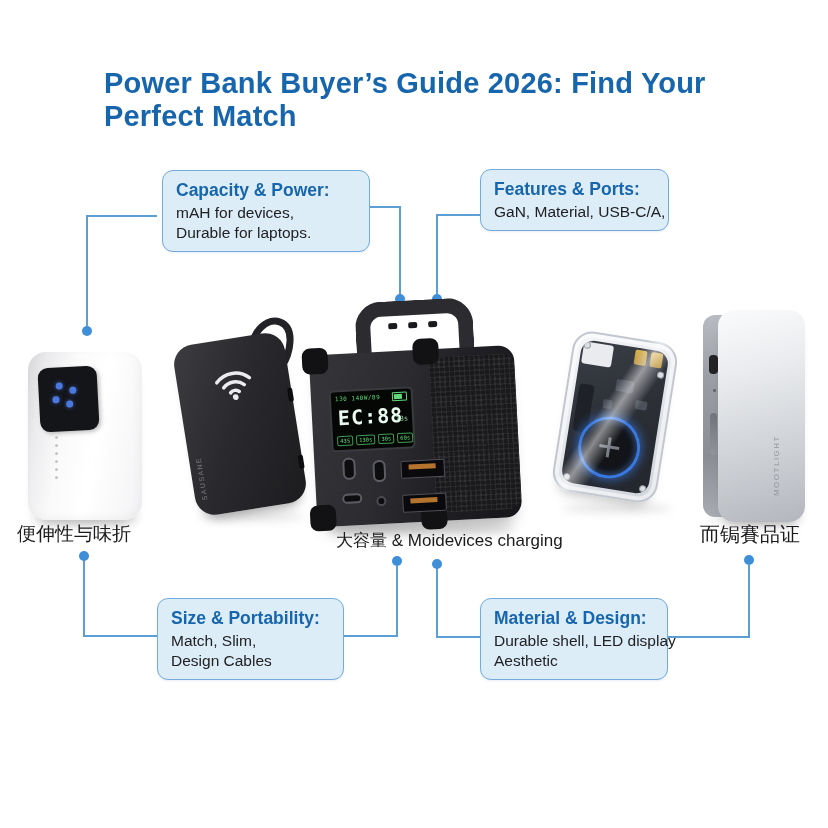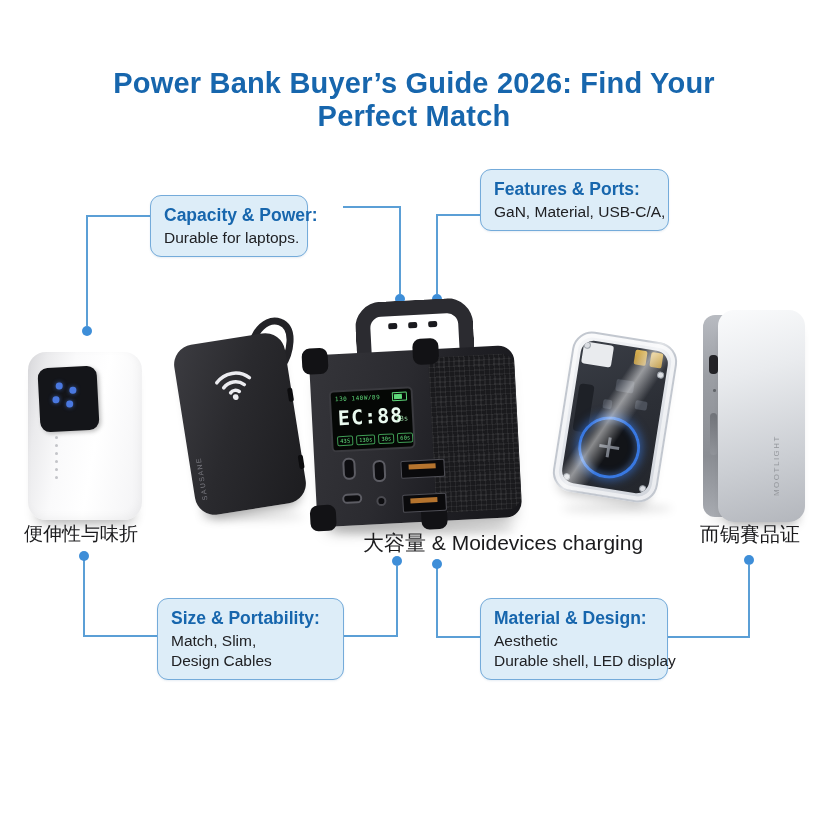--- a/index.html
+++ b/index.html
@@ -1,20 +1,20 @@
 <!DOCTYPE html>
 <html><head>
 <meta charset="utf-8">
 <style>
   html,body{margin:0;padding:0;}
   body{width:828px;height:828px;background:#ffffff;font-family:"Liberation Sans",sans-serif;position:relative;overflow:hidden;}
   .canvas{position:absolute;inset:0;width:828px;height:828px;}
 
   
-  .title{position:absolute;top:48px;left:104px;width:620px;text-align:center;
+  .title{position:absolute;top:48px;left:104px;width:620px;text-align:left;
          font-size:29px;font-weight:700;color:#1766ad;line-height:33px;letter-spacing:.2px;}
 
   
   .wires{position:absolute;inset:0;z-index:0;}
 
   
   .callout{position:absolute;z-index:2;background:#ddedf8;border:1.6px solid #74abda;
            border-radius:11px;padding:9px 13px 8px 13px;box-sizing:border-box;
            box-shadow:0 1px 2px rgba(60,110,160,.12);}
   .callout h3{margin:0 0 2px 0;font-size:17.5px;font-weight:700;color:#1766ad;white-space:nowrap;}
@@ -135,44 +135,45 @@
       <circle cx="437" cy="299" r="5"></circle>
       <circle cx="84" cy="556" r="5"></circle>
       <circle cx="397" cy="561" r="5"></circle>
       <circle cx="437" cy="564" r="5"></circle>
       <circle cx="749" cy="560" r="5"></circle>
     </g>
   </svg>
 
   <h1 class="title">Power Bank Buyer’s Guide 2026: Find Your Perfect Match</h1>
 
-  <div class="callout" style="left:150px;top:170px;width:158px;margin-top:25px;">
+  <div class="callout" style="left:162px;top:170px;width:208px;">
     <h3>Capacity &amp; Power:</h3>
+    <div class="ln">mAH for devices,</div>
     <div class="ln">Durable for laptops.</div>
   </div>
 
   <div class="callout" style="left:480px;top:169px;width:189px;">
     <h3>Features &amp; Ports:</h3>
     <div class="ln">GaN, Material, USB-C/A,</div>
   </div>
 
   <div class="callout" style="left:157px;top:598px;width:187px;">
     <h3>Size &amp; Portability:</h3>
     <div class="ln">Match, Slim,</div>
     <div class="ln">Design Cables</div>
   </div>
 
   <div class="callout" style="left:480px;top:598px;width:188px;">
     <h3>Material &amp; Design:</h3>
+    <div class="ln">Durable shell, LED display</div>
     <div class="ln">Aesthetic</div>
-    <div class="ln">Durable shell, LED display</div>
-  </div>
-
-  <div class="caption" style="left:24px;top:521px;">便伸性与味折</div>
-  <div class="caption" style="left:336px;top:529px;font-size:21px;margin-left:27px;">大容量 &amp; Moidevices charging</div>
+  </div>
+
+  <div class="caption" style="left:17px;top:521px;">便伸性与味折</div>
+  <div class="caption" style="left:336px;top:529px;font-size:17px;">大容量 &amp; Moidevices charging</div>
   <div class="caption" style="left:700px;top:521px;font-size:20px;">而锔賽品证</div>
 
   <div class="pshadow" style="left:34px;top:514px;width:104px;height:9px;"></div>
   <div class="pshadow" style="left:200px;top:512px;width:104px;height:9px;"></div>
   <div class="pshadow" style="left:330px;top:524px;width:185px;height:11px;background:rgba(0,0,0,.14);"></div>
   <div class="pshadow" style="left:562px;top:504px;width:110px;height:9px;"></div>
   <div class="pshadow" style="left:708px;top:514px;width:92px;height:9px;"></div>
 
   <div class="product" style="left:28px;top:352px;width:114px;height:168px;">
     <div class="wm-body">

